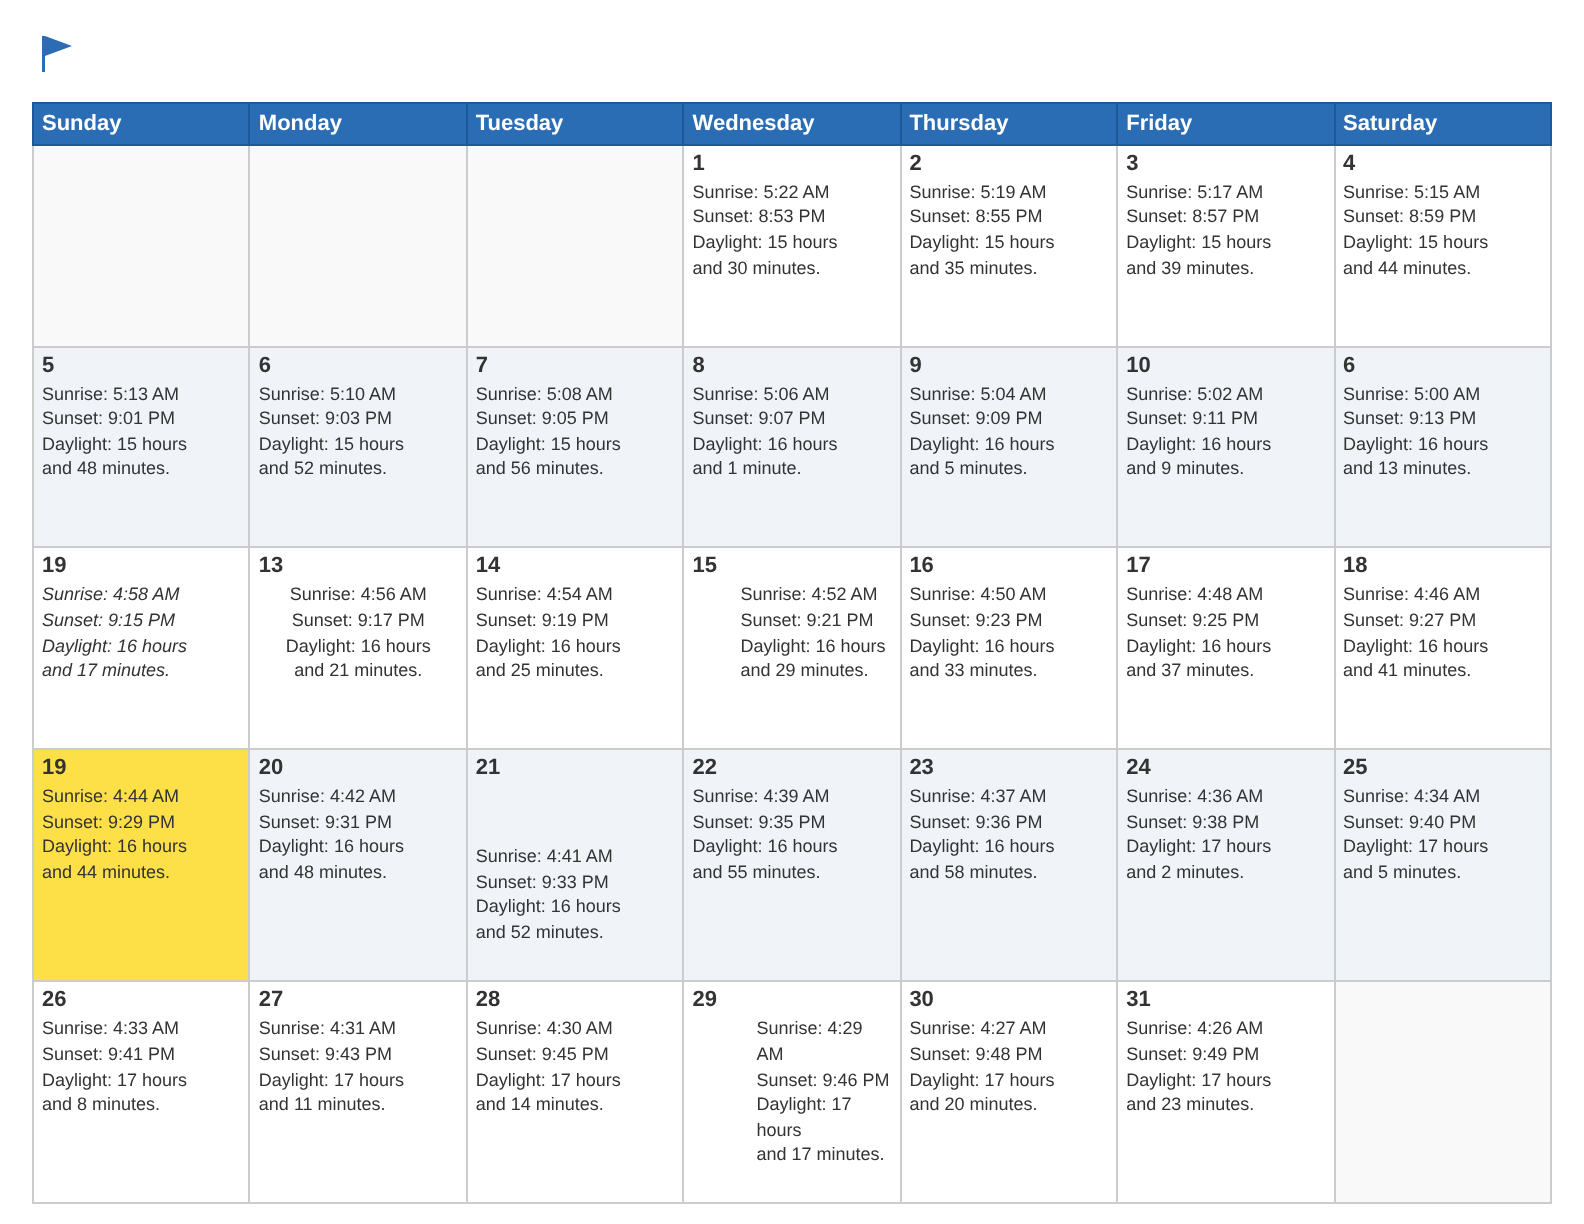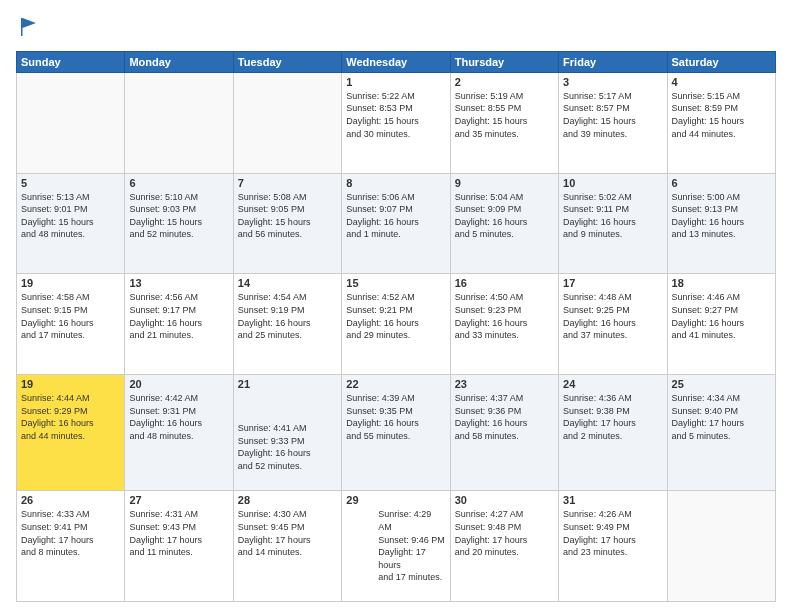--- a/index.html
+++ b/index.html
@@ -211,42 +211,42 @@
             <span class="day-num">6</span>
             <div class="day-info" style="white-space: pre-line;">Sunrise: 5:00 AM
 Sunset: 9:13 PM
 Daylight: 16 hours
 and 13 minutes.</div>
           </td>
         </tr>
         <tr>
           <td>
             <span class="day-num">19</span>
-            <div class="day-info" style="white-space: pre-line;">Sunrise: 4:58 AM
+            <div class="day-info" style="white-space: pre-line; font-style: italic;">Sunrise: 4:58 AM
 Sunset: 9:15 PM
 Daylight: 16 hours
 and 17 minutes.</div>
           </td>
           <td>
             <span class="day-num">13</span>
-            <div class="day-info" style="white-space: pre-line;">Sunrise: 4:56 AM
+            <div class="day-info" style="white-space: pre-line; text-align: center;">Sunrise: 4:56 AM
 Sunset: 9:17 PM
 Daylight: 16 hours
 and 21 minutes.</div>
           </td>
           <td>
             <span class="day-num">14</span>
             <div class="day-info" style="white-space: pre-line;">Sunrise: 4:54 AM
 Sunset: 9:19 PM
 Daylight: 16 hours
 and 25 minutes.</div>
           </td>
           <td>
             <span class="day-num">15</span>
-            <div class="day-info" style="white-space: pre-line;">Sunrise: 4:52 AM
+            <div class="day-info" style="white-space: pre-line; margin-left: 24px;">Sunrise: 4:52 AM
 Sunset: 9:21 PM
 Daylight: 16 hours
 and 29 minutes.</div>
           </td>
           <td>
             <span class="day-num">16</span>
             <div class="day-info" style="white-space: pre-line;">Sunrise: 4:50 AM
 Sunset: 9:23 PM
 Daylight: 16 hours
 and 33 minutes.</div>

